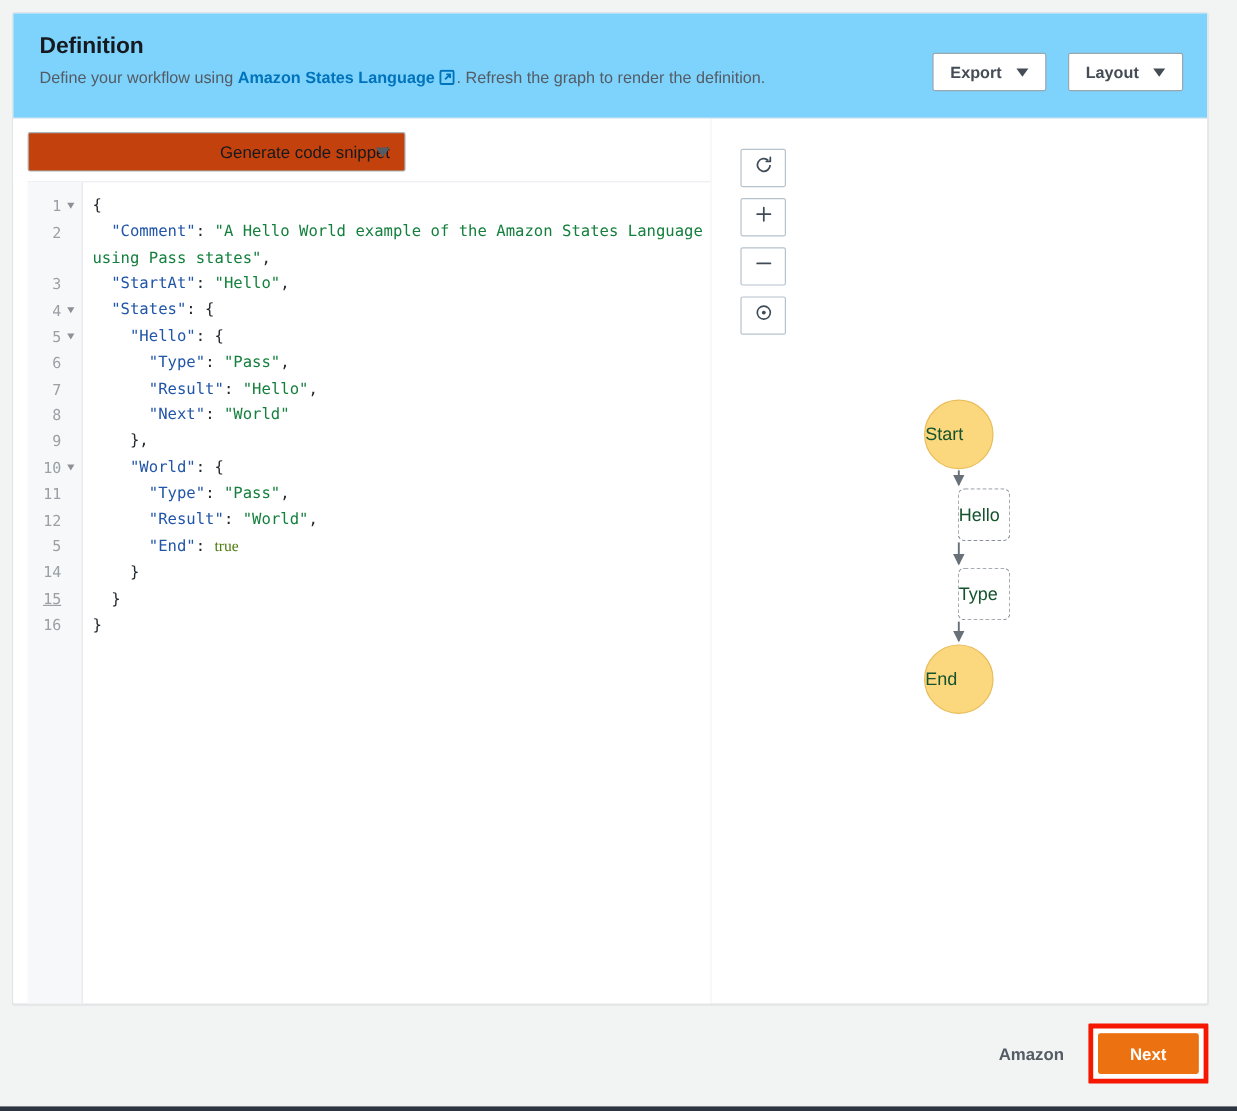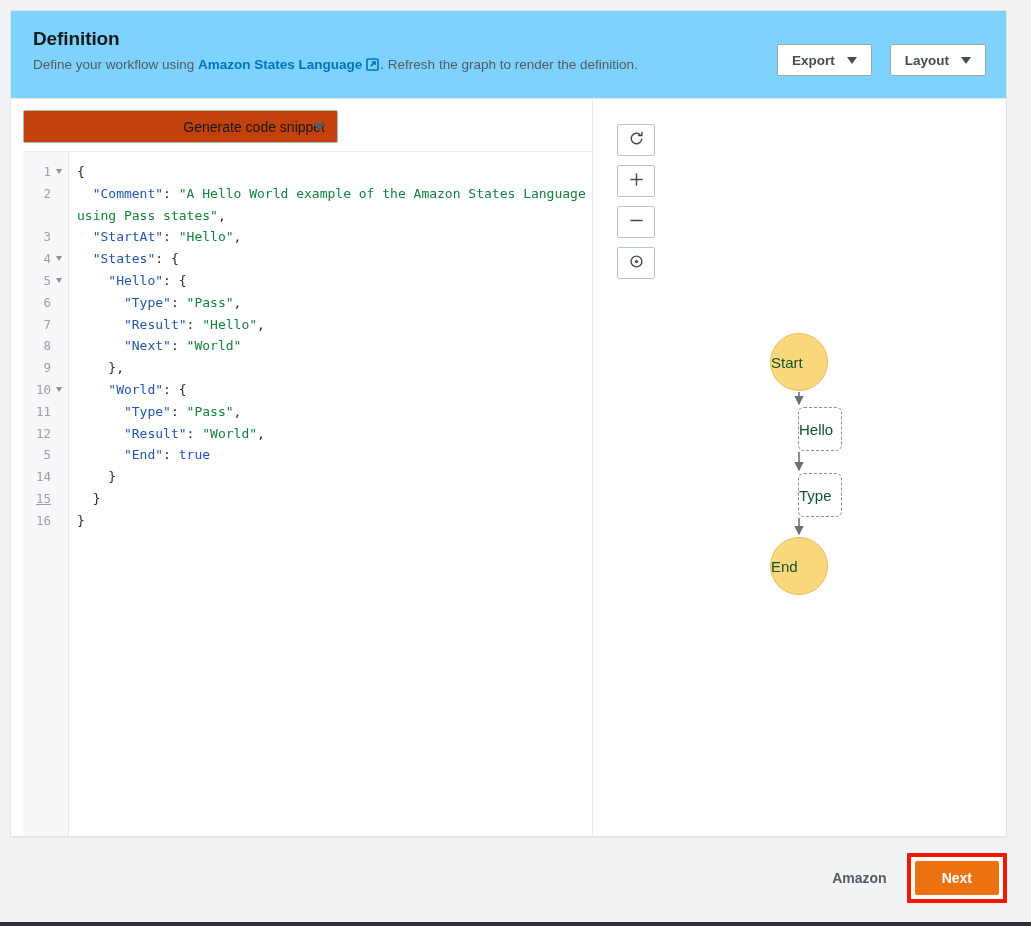--- a/index.html
+++ b/index.html
@@ -194,21 +194,21 @@
     padding: 9px 0 0 8px;
     font-family: "DejaVu Sans Mono", monospace;
     font-size: 13px;
     line-height: 21.8px;
     color: #24292e;
     white-space: pre-wrap;
     overflow: hidden;
   }
   .code .k { color: #2155a8; }
   .code .s { color: #15803d; }
-  .code .b { color: #1d4ed8; }
+  .code .b { color: #4d7c0f; font-family: Liberation Serif, serif; }
   .code .p { color: #24292e; }
 
   
   .graph-tools {
     position: absolute;
     left: 24px; top: 25px;
     display: flex;
     flex-direction: column;
     gap: 9px;
   }

